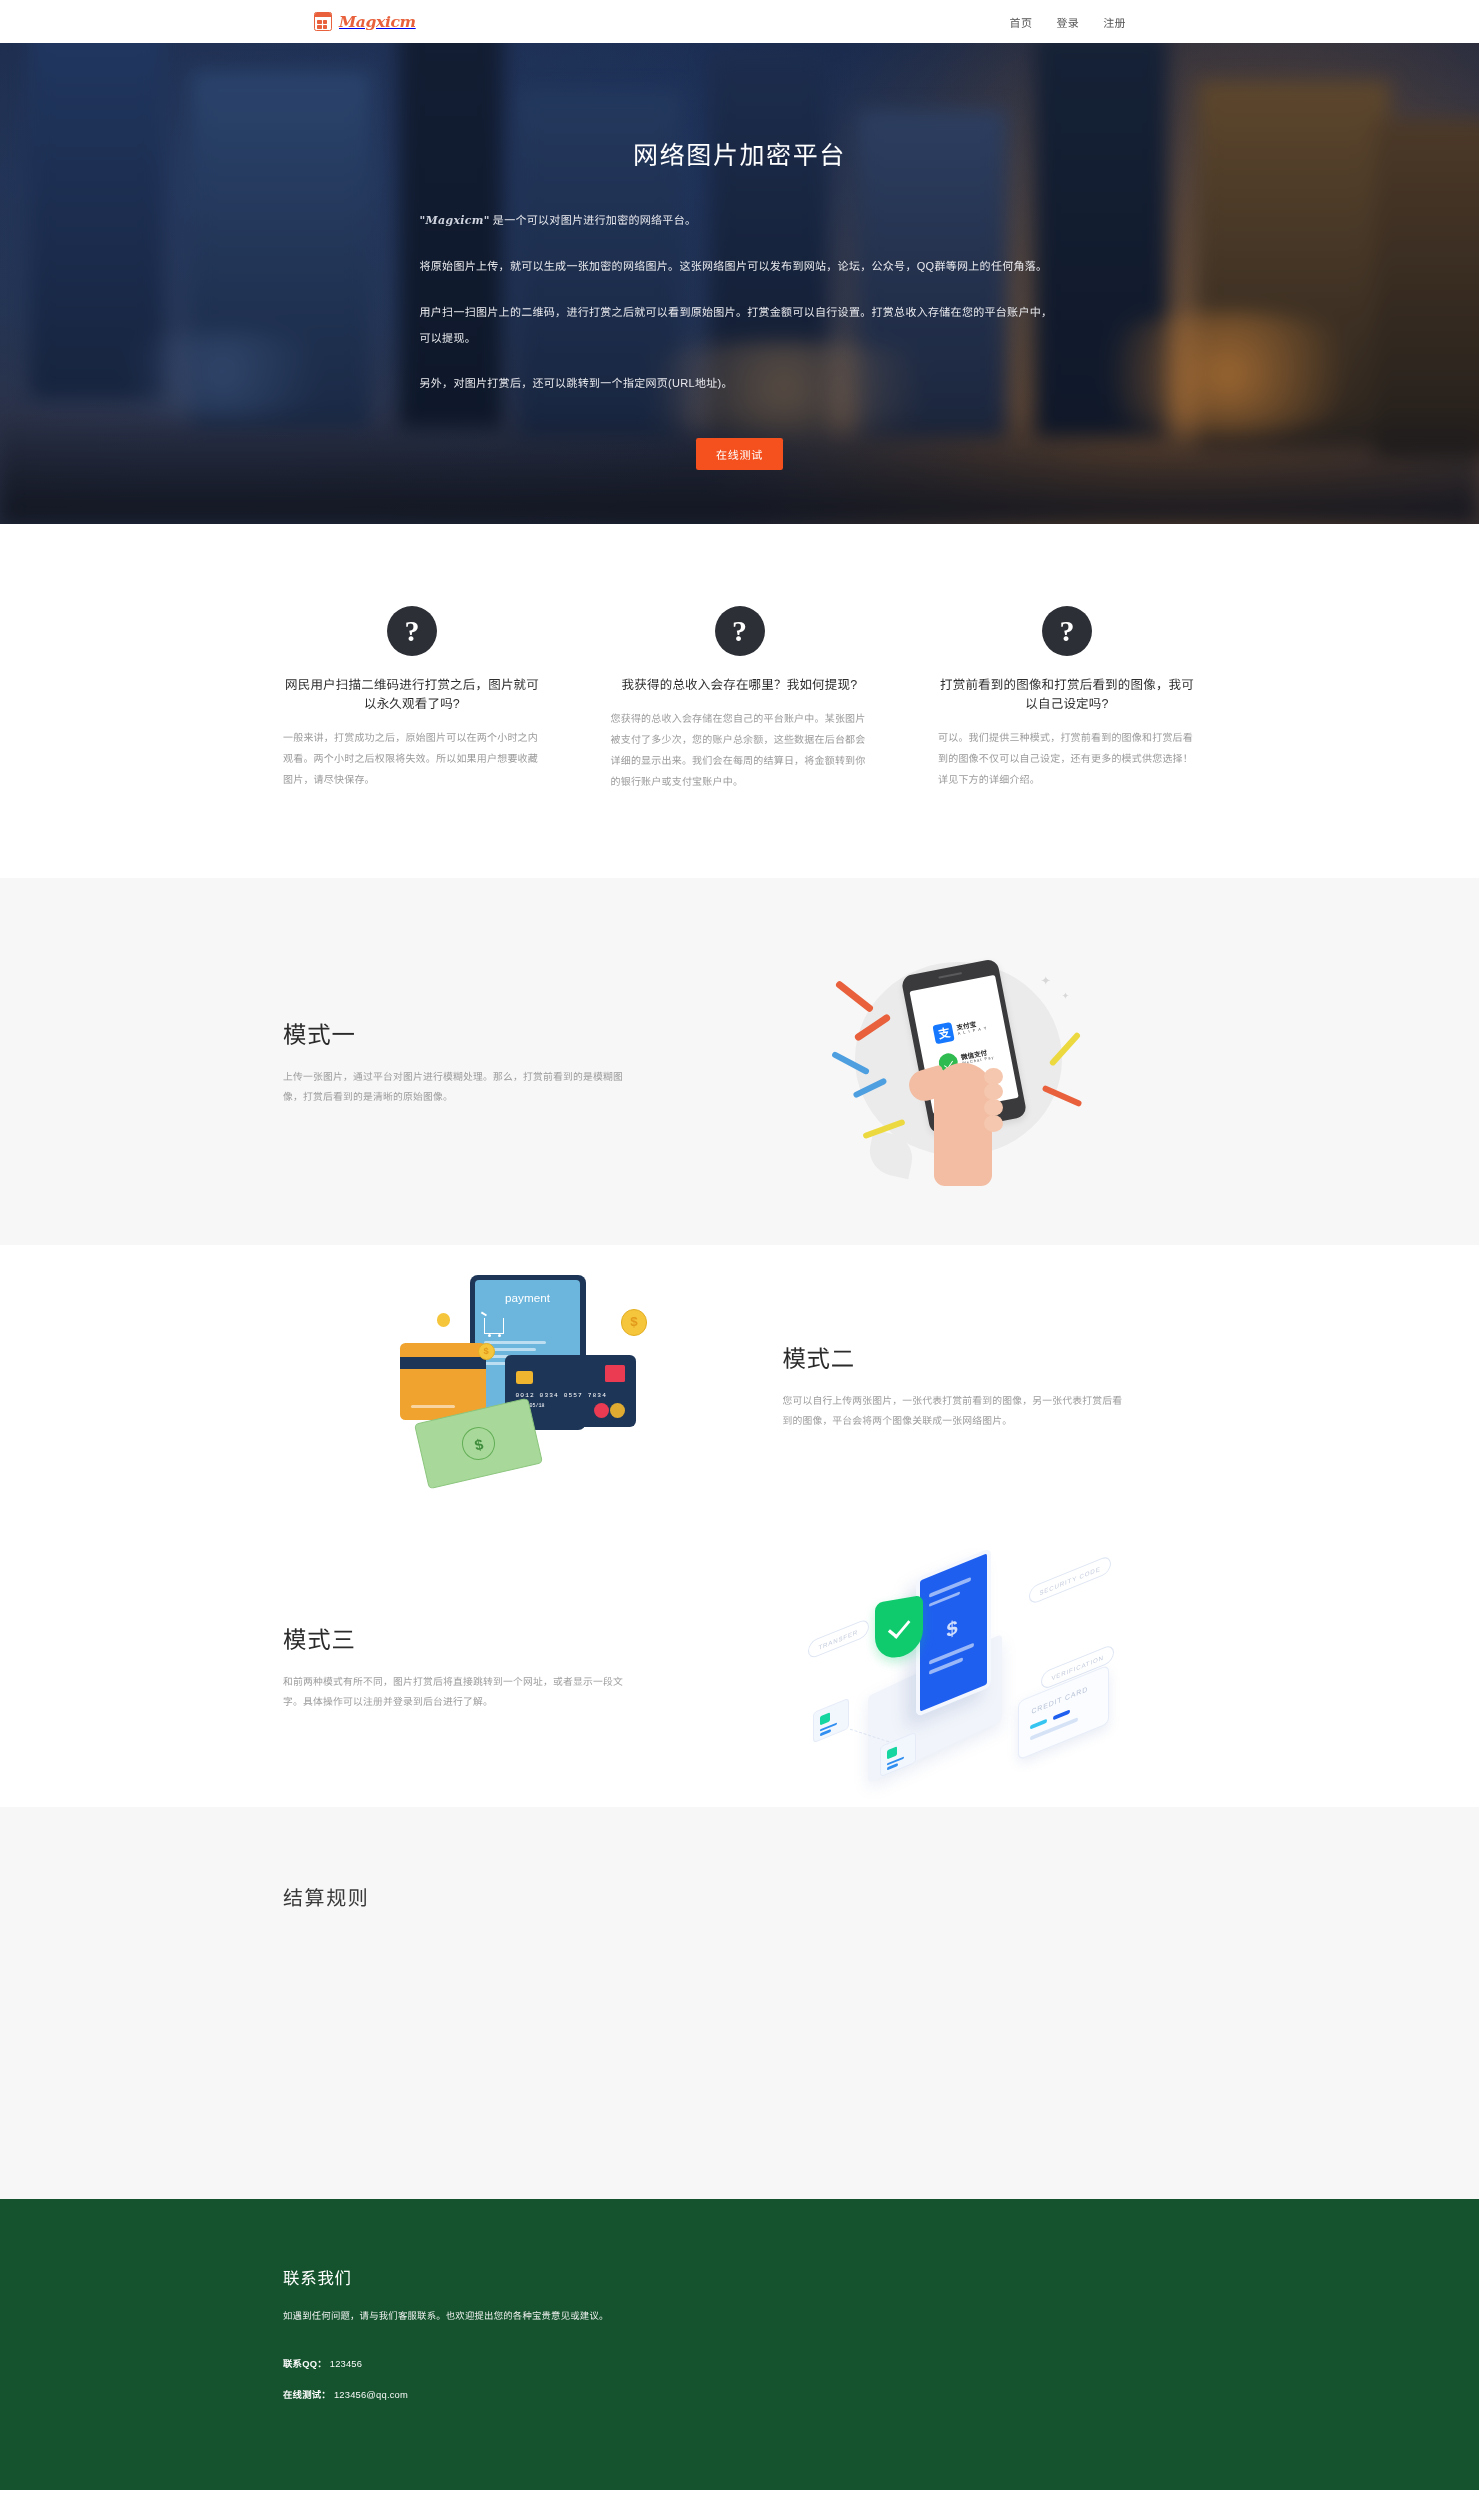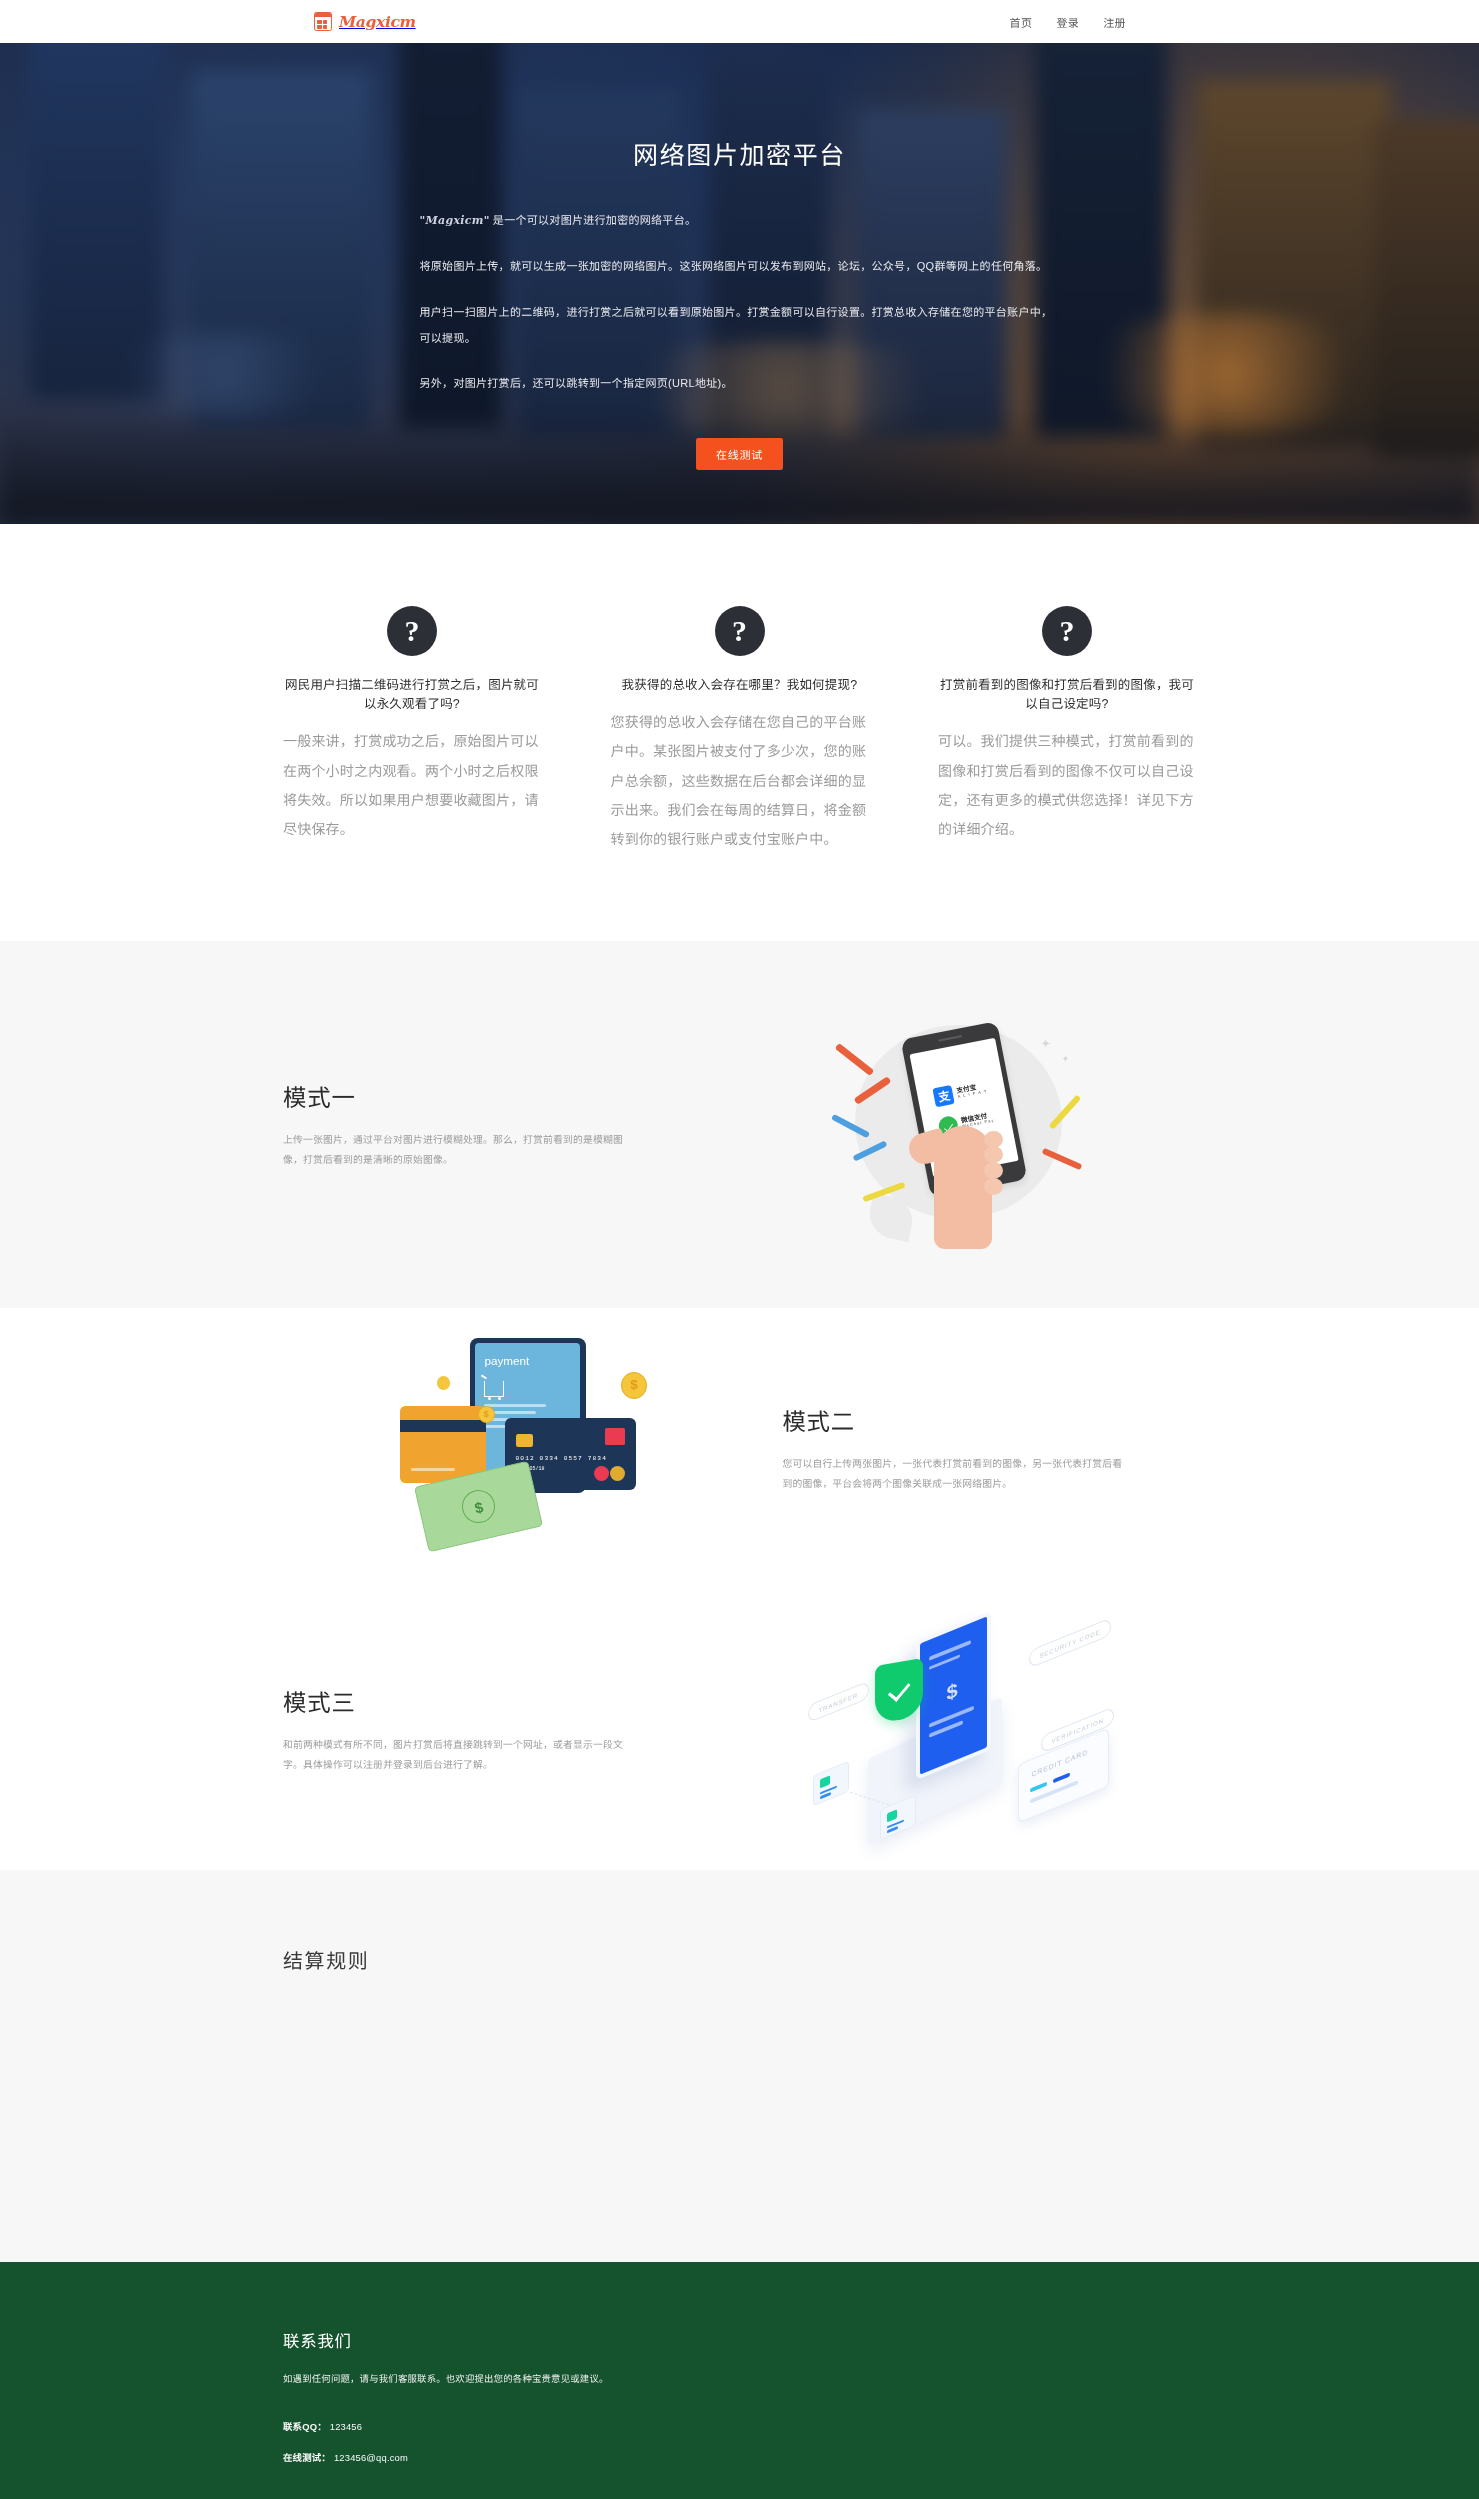--- a/index.html
+++ b/index.html
@@ -96,21 +96,21 @@
   .qmark{
     width:50px;height:50px;border-radius:50%;background:#2c2f36;
     margin:0 auto 20px;color:#fff;font-size:30px;line-height:50px;
     font-weight:bold;font-family:"Liberation Serif",serif;
   }
   .faq-col h3{
     font-size:12.5px;font-weight:normal;color:#2d2d2d;line-height:1.55;
     margin-bottom:12.5px;letter-spacing:0.2px;
   }
   .faq-col p{
-    font-size:14px;line-height:2.1;color:#9b9b9b;text-align:left;letter-spacing:0.2px;
+    font-size:10px;line-height:2.1;color:#9b9b9b;text-align:left;letter-spacing:0.2px;
   }
 
   
   .mode{padding:0;}
   .mode-inner{display:flex;align-items:center;min-height:367px;}
   .mode-text{width:437px;}
   .mode-text h2{
     font-size:23.4px;font-weight:normal;color:#2b2b2b;margin-bottom:17px;letter-spacing:0.8px;
   }
   .mode-text p{font-size:9.8px;line-height:2.05;color:#9d9d9d;width:343px;letter-spacing:0.2px;}
@@ -181,21 +181,21 @@
 
   
   .art2{position:relative;width:265px;height:234px;}
   .art2 .tablet{
     position:absolute;left:81px;top:6.2px;width:116px;height:155px;
     background:#1d3557;border-radius:7.8px;padding:5.5px;
   }
   .art2 .tablet .sc{
     width:100%;height:100%;background:#6cb6dd;border-radius:3.9px;padding:11px 9.4px;
   }
-  .art2 .tablet .sc b{display:block;color:#fff;font-size:11.7px;font-weight:normal;margin-bottom:14px;}
+  .art2 .tablet .sc b{display:block;color:#fff;font-size:11.7px;font-weight:normal;margin-bottom:14px;text-align:center;}
   .art2 .cart{
     width:20px;height:15.6px;border:1.6px solid #fff;border-top:none;position:relative;margin-bottom:7.8px;
   }
   .art2 .cart::before{content:"";position:absolute;left:-4.7px;top:-4.7px;width:6.2px;height:1.6px;background:#fff;transform:rotate(32deg);}
   .art2 .cart i{position:absolute;bottom:-4.7px;width:3.1px;height:3.1px;background:#fff;border-radius:50%;}
   .art2 .cart i:nth-child(1){left:2.3px;}
   .art2 .cart i:nth-child(2){right:2.3px;}
   .art2 .ln{height:2.3px;background:rgba(255,255,255,.55);border-radius:1.6px;margin-bottom:4.7px;}
   .art2 .ycard{
     position:absolute;left:11px;top:75px;width:86px;height:77px;background:#f0a32e;border-radius:5.5px;

